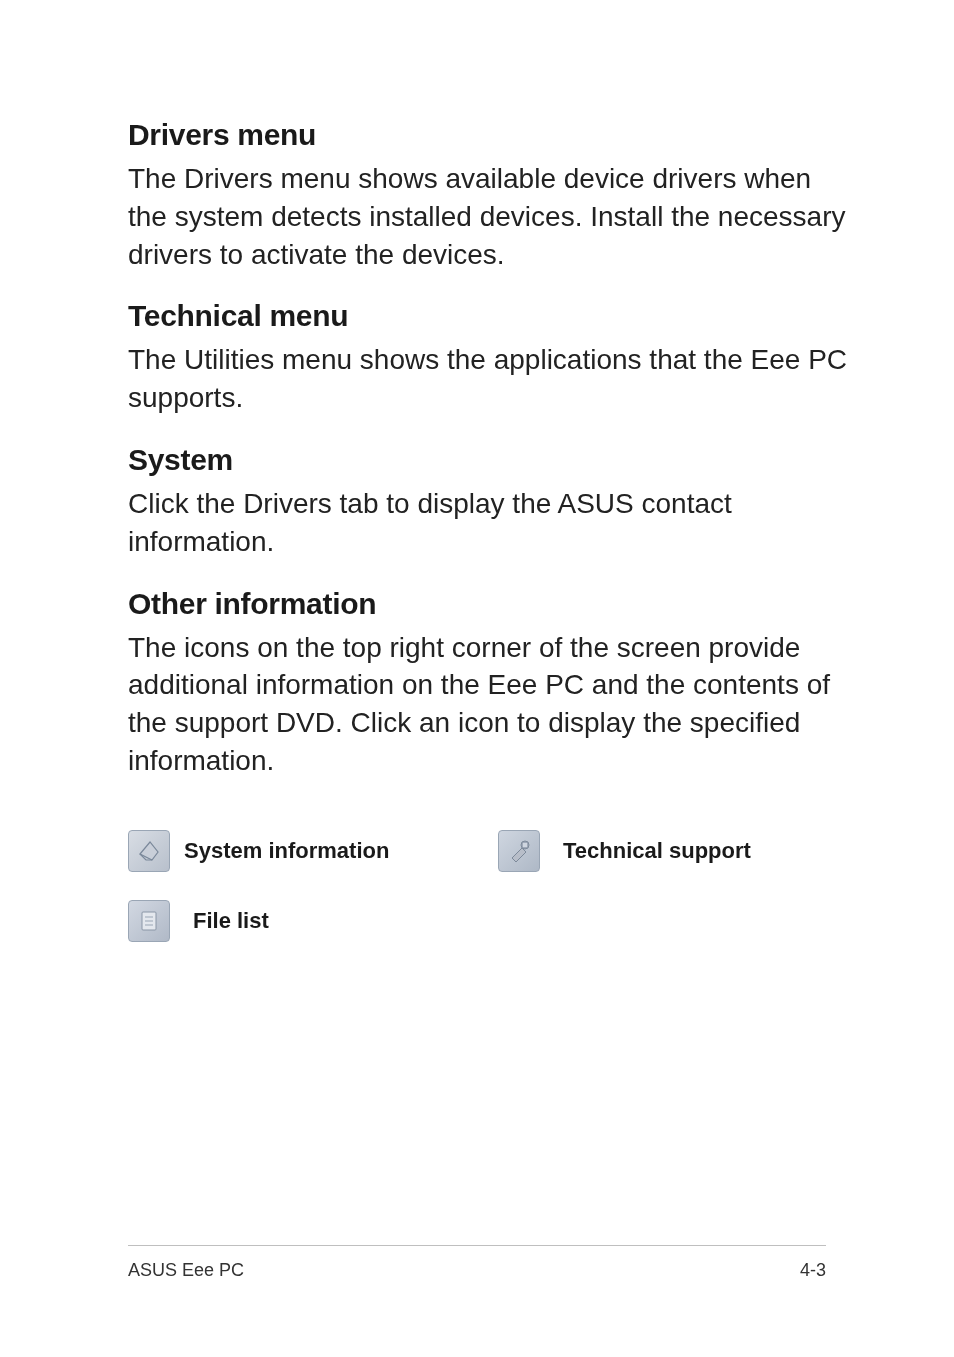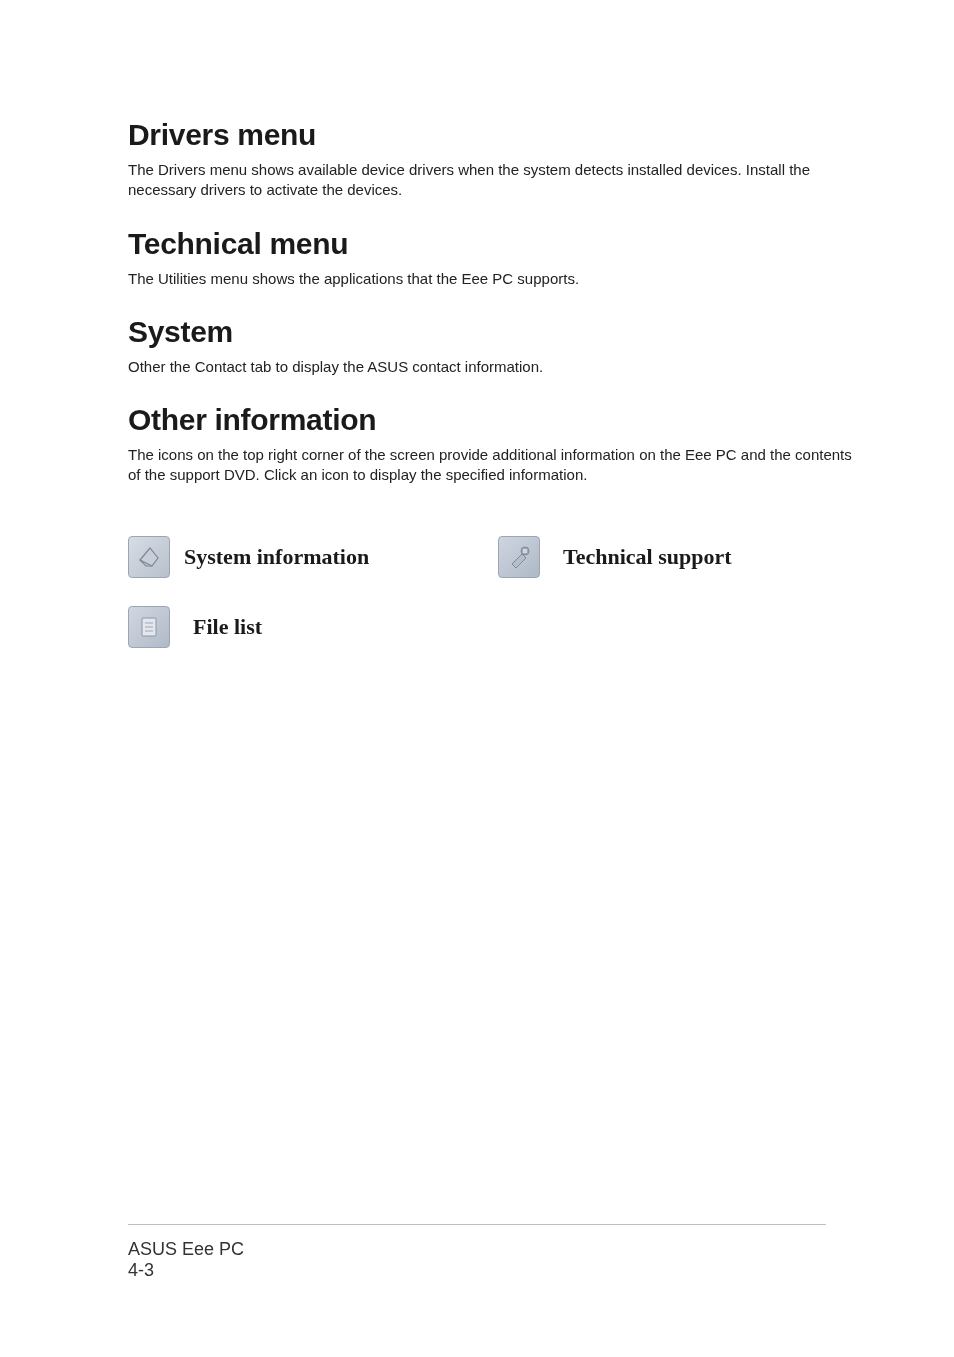--- a/index.html
+++ b/index.html
@@ -19,29 +19,28 @@
       padding: 118px 97px 0 128px;
     }
     h2 {
       font-size: 30px;
       font-weight: 700;
       color: #1a1a1a;
       margin-bottom: 8px;
       letter-spacing: -0.3px;
     }
     p.body {
-      font-size: 15px;
+      font-size: 28px;
       line-height: 1.35;
       color: #222222;
       margin-bottom: 26px;
       font-weight: 400;
     }
     .icons-section {
       margin-top: 50px;
-      font-family: Liberation Serif, serif;
     }
     .icon-row {
       display: flex;
       align-items: center;
       margin-bottom: 28px;
     }
     .icon-pair {
       display: flex;
       align-items: center;
       width: 370px;
@@ -69,21 +68,20 @@
       position: absolute;
       bottom: 76px;
       left: 128px;
       right: 128px;
       border-top: 1px solid #bfbfbf;
       padding-top: 14px;
       display: flex;
       justify-content: space-between;
       font-size: 18px;
       color: #333333;
-      flex-direction: column;
     }
     
     .icon-sysinfo {
       background: linear-gradient(135deg, #d8dde4 0%, #b8c0cc 100%);
       border: 1px solid #9aa6b5;
     }
     .icon-techsupport {
       background: linear-gradient(135deg, #cfd6e0 0%, #aeb8c6 100%);
       border: 1px solid #9aa6b5;
     }
@@ -104,21 +102,21 @@
 
 <div class="content">
 
   <h2>Drivers menu</h2>
   <p class="body">The Drivers menu shows available device drivers when the system detects installed devices. Install the necessary drivers to activate the devices.</p>
 
   <h2>Technical menu</h2>
   <p class="body">The Utilities menu shows the applications that the Eee PC supports.</p>
 
   <h2>System</h2>
-  <p class="body">Other the Contact tab to display the ASUS contact information.</p>
+  <p class="body">Click the Drivers tab to display the ASUS contact information.</p>
 
   <h2>Other information</h2>
   <p class="body">The icons on the top right corner of the screen provide additional information on the Eee PC and the contents of the support DVD. Click an icon to display the specified information.</p>
 
   <div class="icons-section">
 
     <div class="icon-row">
       <div class="icon-pair">
         <div class="icon-box icon-sysinfo">
           <svg width="26" height="26" viewBox="0 0 26 26">

